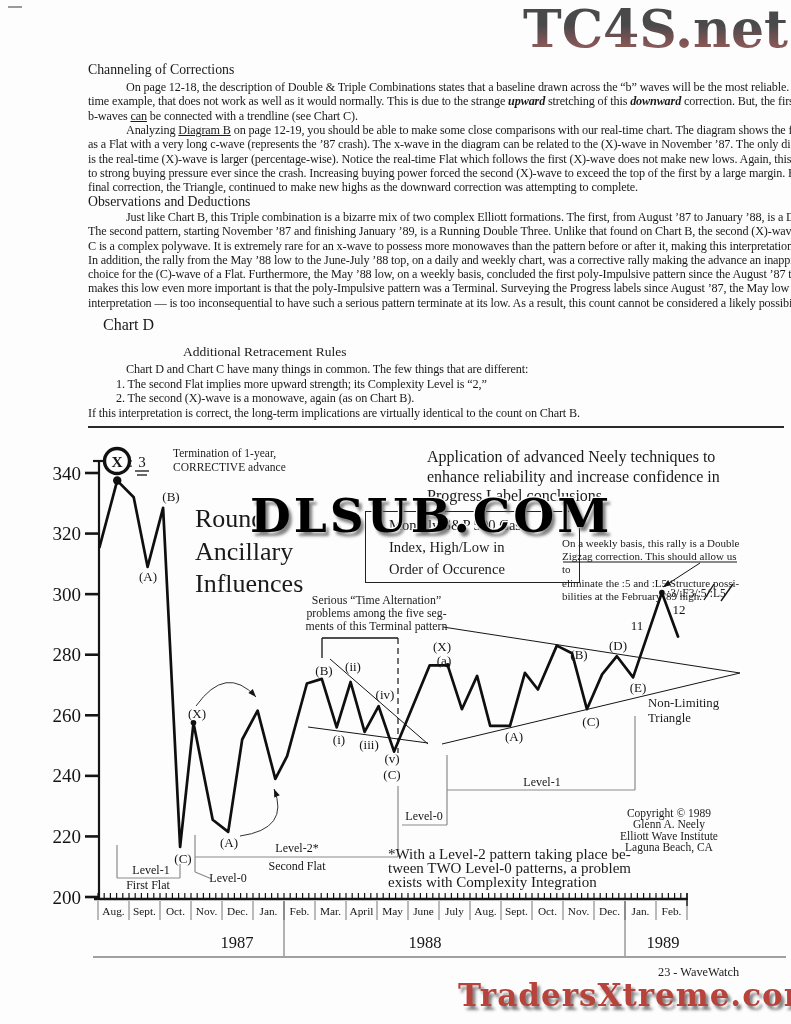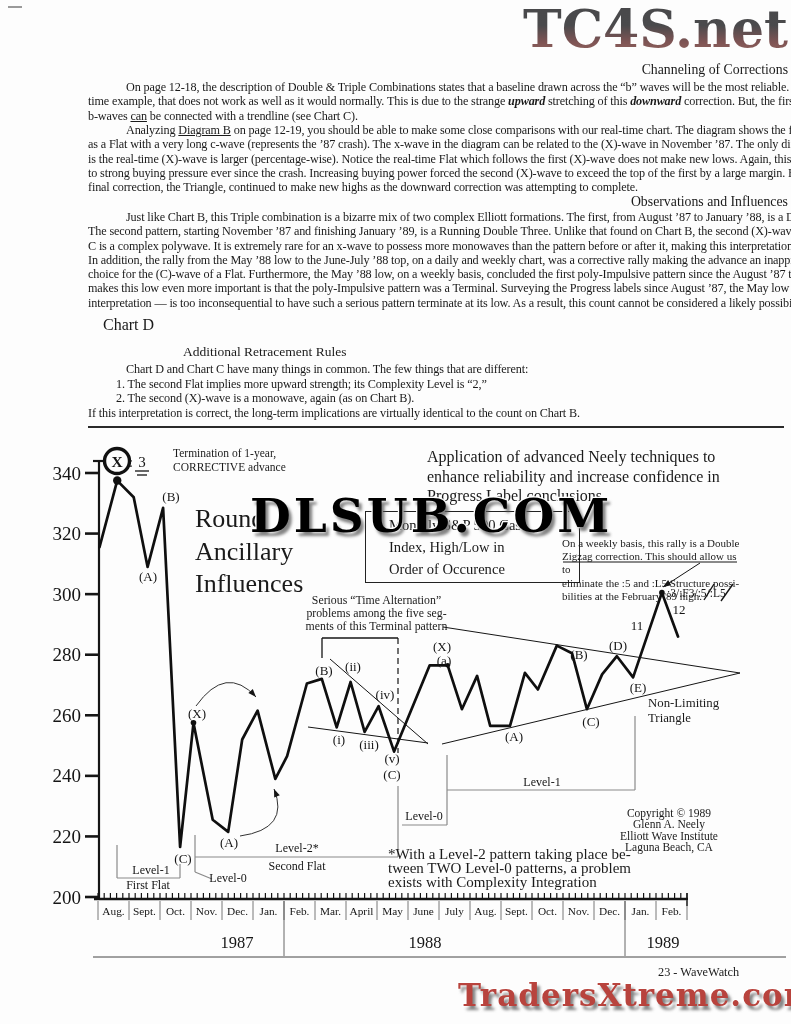--- a/index.html
+++ b/index.html
@@ -5,21 +5,21 @@
   html,body{margin:0;padding:0;}
   body{width:791px;height:1024px;overflow:hidden;position:relative;background:#fdfdfd;
        font-family:"Liberation Serif",serif;color:#1a1a1a;}
   .abs{position:absolute;}
   .tline{white-space:nowrap;height:14.3px;line-height:14.3px;font-size:12.2px;letter-spacing:-0.15px;}
   .tline.indent{padding-left:38px;}
   .seg-n{}
   .seg-b{font-weight:normal;}
   .seg-bi{font-weight:bold;font-style:italic;}
   .seg-u{text-decoration:underline;}
-  .h-center{left:88px;width:700px;text-align:right;font-size:13.8px;}
+  .h-center{left:88px;width:700px;text-align:left;font-size:13.8px;}
   .note{white-space:pre-line;z-index:3;}
   #rule-divider{left:88px;top:426px;width:696px;border-top:2px solid #2a2a2a;height:0;}
   #chart-figure{left:0;top:430px;width:676px;height:580px;}
   svg text{font-family:"Liberation Serif",serif;fill:#151515;}
   #tc4s-logo{right:3px;top:-2px;font-family:"DejaVu Serif",serif;font-weight:bold;font-size:52px;
      letter-spacing:0px;background:linear-gradient(180deg,#48484a 0%,#4a4a4c 45%,#7e5454 72%,#9a6a62 100%);
      -webkit-background-clip:text;background-clip:text;color:transparent;z-index:4;}
   .red-logo{font-family:"DejaVu Serif",serif;font-weight:bold;color:#000000;
      -webkit-text-stroke:2.5px #ffffff;paint-order:stroke fill;
      text-shadow:3px 4px 3px rgba(90,90,90,0.75);z-index:6;}
@@ -51,21 +51,21 @@
     <div class="tline"><span class="seg-n">time example, that does not work as well as it would normally.  This is due to the strange </span><span class="seg-bi">upward</span><span class="seg-n"> stretching of this </span><span class="seg-bi">downward</span><span class="seg-n"> correction.  But, the first two</span></div>
     <div class="tline"><span class="seg-n">b-waves </span><span class="seg-u">can</span><span class="seg-n"> be connected with a trendline (see Chart C).</span></div>
   </div>
 <div class="abs" style="left:88px;top:123px">
     <div class="tline indent"><span class="seg-n">Analyzing </span><span class="seg-u">Diagram B</span><span class="seg-n"> on page 12-19, you should be able to make some close comparisons with our real-time chart.  The diagram shows the first correction</span></div>
     <div class="tline"><span class="seg-n">as a Flat with a very long c-wave (represents the ’87 crash).  The x-wave in the diagram can be related to the (X)-wave in November ’87.  The only difference</span></div>
     <div class="tline"><span class="seg-n">is the real-time (X)-wave is larger (percentage-wise).  Notice the real-time Flat which follows the first (X)-wave does not make new lows.  Again, this has to be due</span></div>
     <div class="tline"><span class="seg-n">to strong buying pressure ever since the crash.  Increasing buying power forced the second (X)-wave to exceed the top of the first by a large margin.  Even the</span></div>
     <div class="tline"><span class="seg-n">final correction, the Triangle, continued to make new highs as the downward correction was attempting to complete.</span></div>
   </div>
-<div class="abs h-center" style="top:194px">Observations and Influences</div>
+<div class="abs h-center" style="top:194px">Observations and Deductions</div>
 <div class="abs" style="left:88px;top:210px">
     <div class="tline indent"><span class="seg-n">Just like Chart B, this Triple combination is a bizarre mix of two complex Elliott formations.  The first, from August ’87 to January ’88, is a Double Flat.</span></div>
     <div class="tline"><span class="seg-n">The second pattern, starting November ’87 and finishing January ’89, is a Running Double Three.  Unlike that found on Chart B, the second (X)-wave on Chart</span></div>
     <div class="tline"><span class="seg-n">C is a complex polywave.  It is extremely rare for an x-wave to possess more monowaves than the pattern before or after it, making this interpretation suspect.</span></div>
     <div class="tline"><span class="seg-n">In addition, the rally from the May ’88 low to the June-July ’88 top, on a daily and weekly chart, was a corrective rally making the advance an inappropriate</span></div>
     <div class="tline"><span class="seg-n">choice for the (C)-wave of a Flat.  Furthermore, the May ’88 low, on a weekly basis, concluded the first poly-Impulsive pattern since the August ’87 top.  What</span></div>
     <div class="tline"><span class="seg-n">makes this low even more important is that the poly-Impulsive pattern was a Terminal.  Surveying the Progress labels since August ’87, the May low — in this</span></div>
     <div class="tline"><span class="seg-n">interpretation — is too inconsequential to have such a serious pattern terminate at its low.  As a result, this count cannot be considered a likely possibility.</span></div>
   </div>
 <div class="abs" style="left:103px;top:316px;font-size:16px">Chart D</div>

